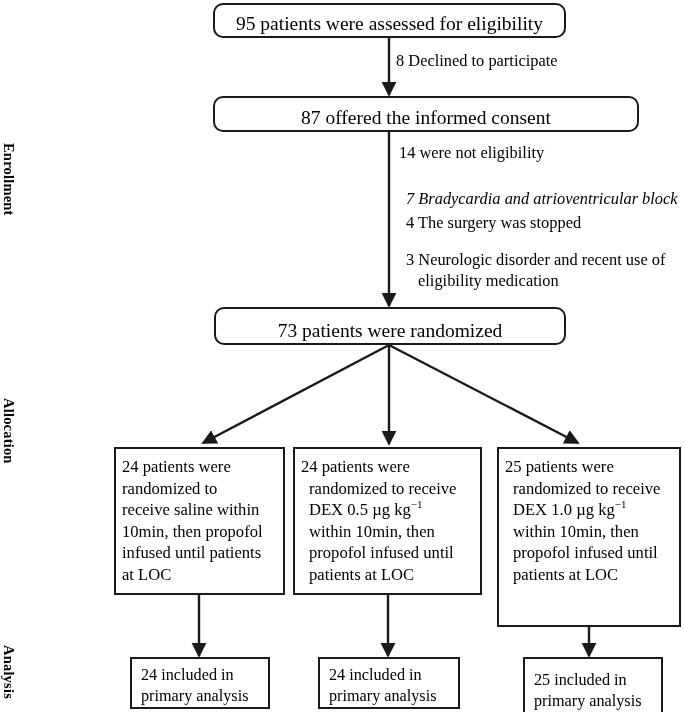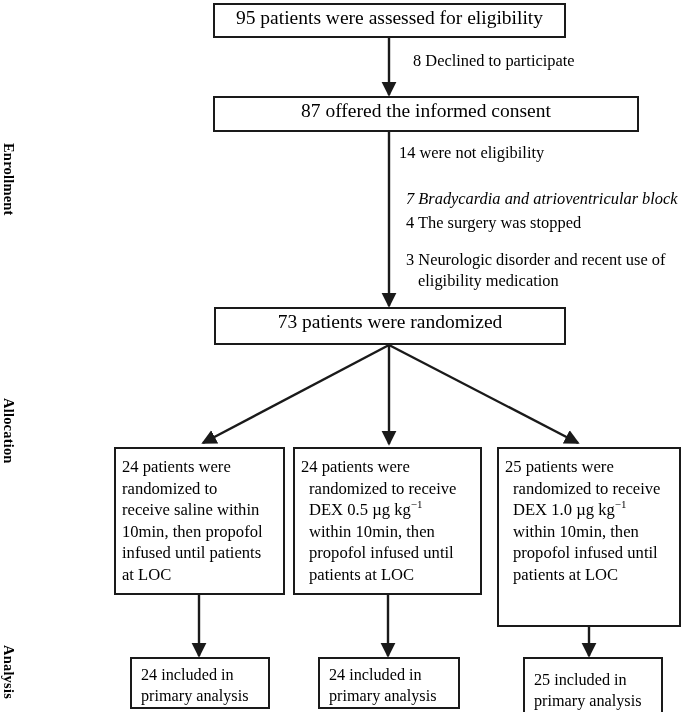--- a/index.html
+++ b/index.html
@@ -26,23 +26,24 @@
   }
   .box {
     position: absolute;
     box-sizing: border-box;
     border: 2px solid #1a1a1a;
     background: #ffffff;
     line-height: 1.30;
   }
   .box-center {
     display: flex;
-    align-items: flex-start;
+    align-items: flex-end;
     justify-content: center;
     text-align: center;
+    border-radius: 10px;
   }
   .box-left {
     text-align: left;
   }
   .t20 { font-size: 19.5px; }
   .t17 { font-size: 16.6px; }
   .t16 { font-size: 16.2px; }
   .note {
     position: absolute;
     font-size: 16.4px;
@@ -95,21 +96,21 @@
   </svg>
 
   <div class="sidelabel" style="left:17px; top:143px;">Enrollment</div>
   <div class="sidelabel" style="left:17px; top:398px;">Allocation</div>
   <div class="sidelabel" style="left:17px; top:645px;">Analysis</div>
 
   <div class="box box-center t20" style="left:213px; top:3px; width:353px; height:35px;">
     <span>95 patients were assessed for eligibility</span>
   </div>
 
-  <div class="note" style="left:413px; top:50px;">8 Declined to participate</div>
+  <div class="note" style="left:396px; top:50px;">8 Declined to participate</div>
 
   <div class="box box-center t20" style="left:213px; top:96px; width:426px; height:36px;">
     <span>87 offered the informed consent</span>
   </div>
 
   <div class="note" style="left:399px; top:142px;">14 were not eligibility</div>
   <div class="note" style="left:406px; top:188px;font-style:italic;">7 Bradycardia and atrioventricular block</div>
   <div class="note" style="left:406px; top:212px;">4 The surgery was stopped</div>
   <div class="note" style="left:406px; top:249px;">3 Neurologic disorder and recent use of</div>
   <div class="note" style="left:418px; top:270px;">eligibility medication</div>

